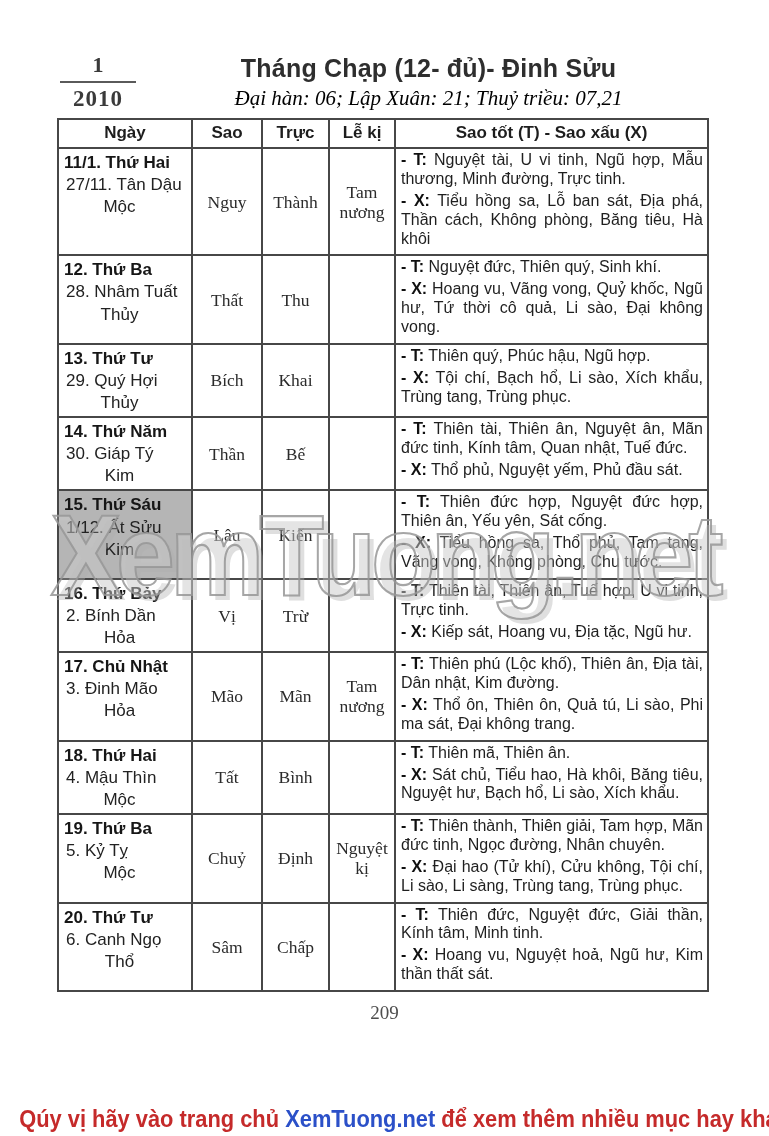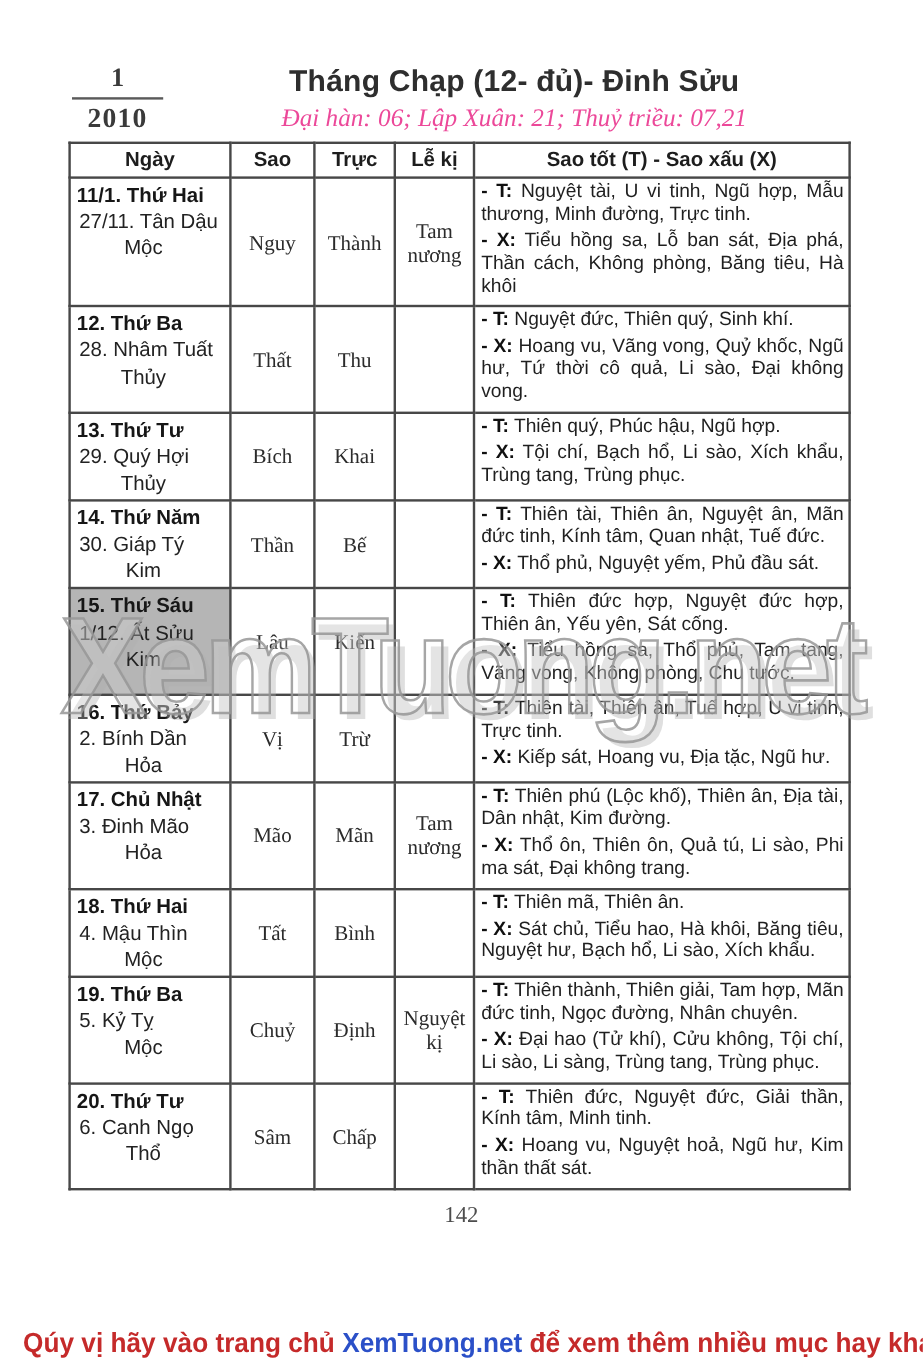--- a/index.html
+++ b/index.html
@@ -22,21 +22,21 @@
     font-family:"Liberation Serif",serif;font-weight:bold;color:#3a3a3a;}
   .year-box .issue{font-size:22px;border-bottom:2px solid #5a5a5a;padding:0 6px 3px;}
   .year-box .year{font-size:23px;padding-top:3px;letter-spacing:1px;}
   .title-block{flex:1;text-align:center;padding-right:48px;}
   .title-block h1{
     margin:2px 0 3px;font-family:Liberation Sans, sans-serif;
     font-size:25px;font-weight:bold;color:#2e2e2e;letter-spacing:0.2px;
   }
   .title-block .subtitle{
     font-family:"Liberation Serif",serif;font-style:italic;
-    font-size:21px;color:#ec4899;
+    font-size:21px;color:#000000;
   }
   
   table.calendar{
     margin:6px 0 0 57px;width:650px;border-collapse:collapse;table-layout:fixed;
     border:2px solid #3c3c3c;
   }
   .calendar th,.calendar td{border:2px solid var(--line);}
   .calendar thead th{
     font-size:17px;font-weight:bold;color:#1d1d1d;padding:3px 4px 4px;text-align:center;
   }
@@ -254,15 +254,15 @@
     <td class="cell-stars">
       <p class="good"><b>- T:</b> <span>Thiên đức, Nguyệt đức, Giải thần, Kính tâm, Minh tinh.</span></p>
       <p class="bad"><b>- X:</b> <span>Hoang vu, Nguyệt hoả, Ngũ hư, Kim thần thất sát.</span></p>
     </td>
   </tr>
 </tbody>
 </table>
 
 <div class="watermark">XemTuong.net</div>
 
-<div class="page-number">142</div>
+<div class="page-number">209</div>
 
 <div class="footer-banner"><span>Qúy vị hãy vào trang chủ </span><span class="site-link">XemTuong.net</span><span> để xem thêm nhiều mục hay khác</span></div>
 
 </body></html>

